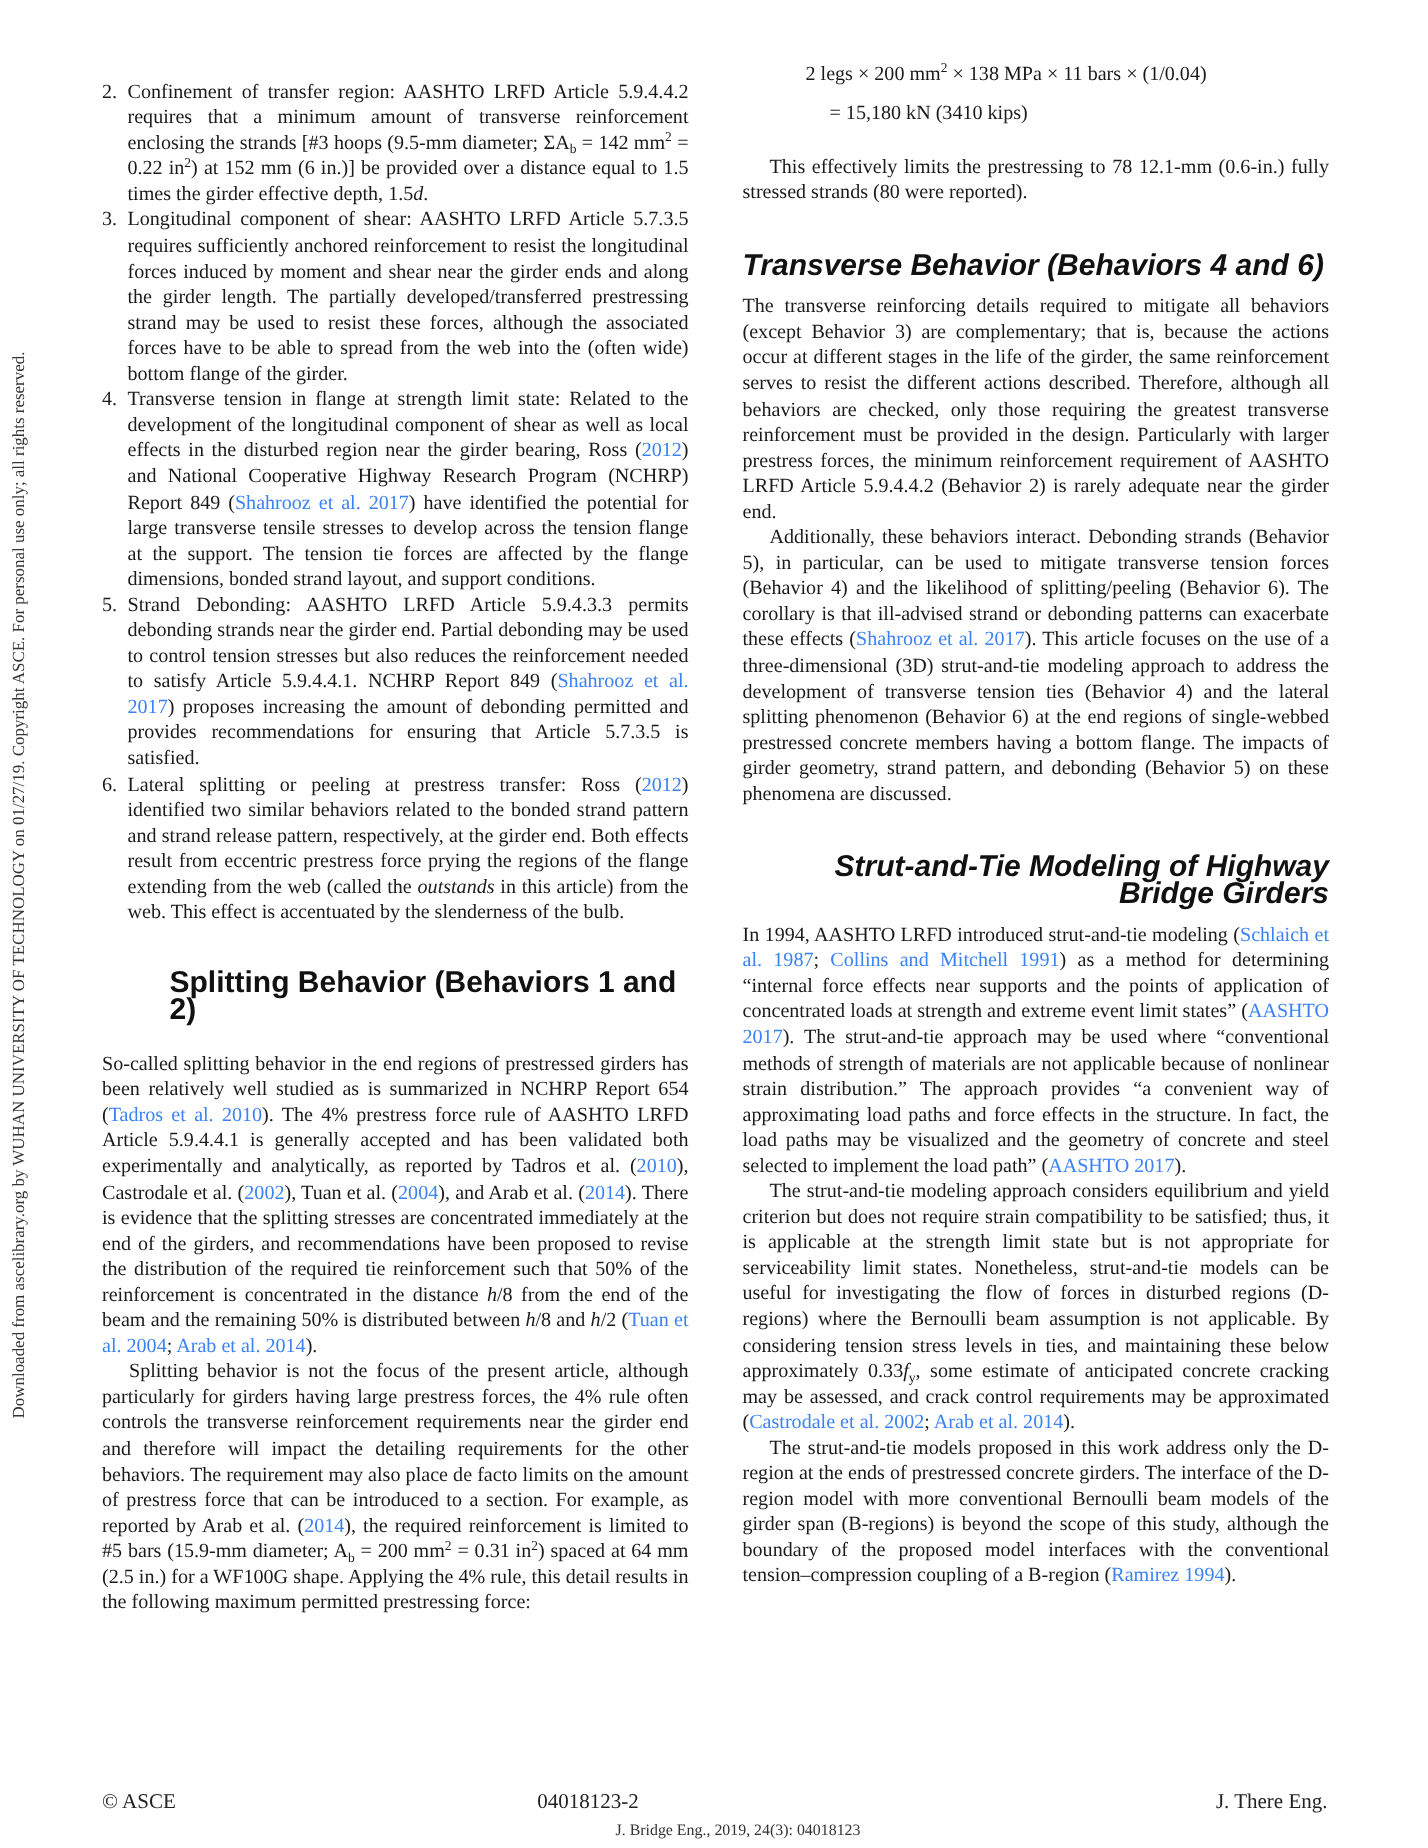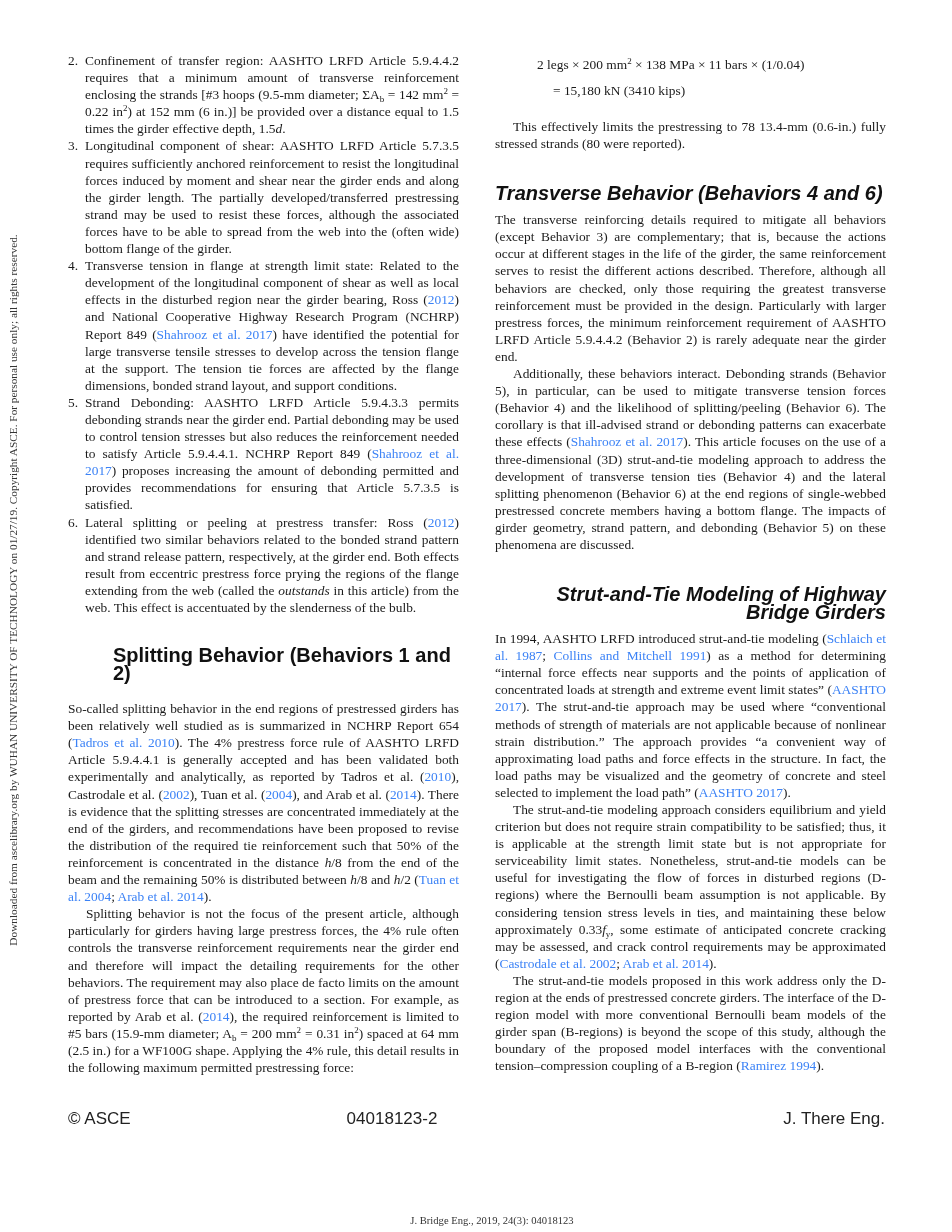--- a/index.html
+++ b/index.html
@@ -1,37 +1,37 @@
 <!DOCTYPE html>
 <html><head>
 <meta charset="utf-8">
 <style>
   html, body { margin: 0; padding: 0; background: #ffffff; }
   body { width: 952px; height: 1232px; position: relative; overflow: hidden;
          font-family: "Liberation Serif", "DejaVu Serif", serif; color: #1a1a1a; }
   .col { position: absolute; width: 391px; font-size: 13.4px; line-height: 17.1px; }
   .col-left { left: 68px; top: 52px; }
-  .col-right { left: 495px; top: 52px; }
+  .col-right { left: 495px; top: 36px; }
   .col p, .col li { margin: 0; text-align: justify; }
   .indent { text-indent: 18px; }
   ol.behaviors { margin: 0; padding: 0; list-style: none; }
   ol.behaviors li { position: relative; padding-left: 17px; }
   ol.behaviors li .num { position: absolute; left: 0; top: 0; }
   .link { color: #3b82f6; }
   .heading { font-family: "Liberation Sans", "DejaVu Sans", sans-serif; font-weight: bold;
              font-size: 20px; line-height: 18px; margin: 0; color: #111; }
   .heading.italic { font-style: italic; }
   .eq { margin: 0; font-size: 13.4px; line-height: 26px; }
   .eq .l1 { padding-left: 42px; }
   .eq .l2 { padding-left: 58px; }
   em { font-style: italic; }
   sup { font-size: 9px; line-height: 0; vertical-align: 5px; }
   sub { font-size: 9px; line-height: 0; vertical-align: -3px; }
-  .footer { position: absolute; top: 1109px; font-family: Liberation Sans, sans-serif;
-            font-size: 17px; color: #222; }
+  .footer { position: absolute; top: 1194px; font-family: Liberation Serif, serif;
+            font-size: 14px; color: #222; }
   .citation { position: absolute; top: 1215px; left: 16px; width: 952px; text-align: center;
               font-size: 10.6px; color: #333; }
   .sidebar { position: absolute; left: 3px; top: 0; width: 20px; height: 1232px; }
   .sidebar span { position: absolute; left: 10px; top: 590px; white-space: nowrap;
                   font-size: 11.3px; color: #333; transform: translate(-50%, -50%) rotate(-90deg); }
 </style>
 </head>
 <body>
 
 <div class="sidebar">
@@ -63,21 +63,21 @@
 
   <p class="indent"><span>Splitting behavior is not the focus of the present article, although particularly for girders having large prestress forces, the 4% rule often controls the transverse reinforcement requirements near the girder end and therefore will impact the detailing requirements for the other behaviors. The requirement may also place de facto limits on the amount of prestress force that can be introduced to a section. For example, as reported by Arab et al. (</span><a class="link">2014</a><span>), the required reinforcement is limited to #5 bars (15.9-mm diameter; A</span><sub>b</sub><span> = 200 mm</span><sup>2</sup><span> = 0.31 in</span><sup>2</sup><span>) spaced at 64 mm (2.5 in.) for a WF100G shape. Applying the 4% rule, this detail results in the following maximum permitted prestressing force:</span></p>
 </div>
 
 <div class="col col-right">
   <div class="eq">
     <div class="l1"><span>2 legs × 200 mm</span><sup>2</sup><span> × 138 MPa × 11 bars × (1/0.04)</span></div>
     <div class="l2">= 15,180 kN (3410 kips)</div>
   </div>
 
-  <p class="indent" style="margin-top:14px;">This effectively limits the prestressing to 78 13.4-mm (0.6-in.) fully stressed strands (80 were reported).</p>
+  <p class="indent" style="margin-top:14px;">This effectively limits the prestressing to 78 12.1-mm (0.6-in.) fully stressed strands (80 were reported).</p>
 
   <h2 class="heading italic" style="margin-top:32px; margin-bottom:9px;">Transverse Behavior (Behaviors 4 and 6)</h2>
 
   <p>The transverse reinforcing details required to mitigate all behaviors (except Behavior 3) are complementary; that is, because the actions occur at different stages in the life of the girder, the same reinforcement serves to resist the different actions described. Therefore, although all behaviors are checked, only those requiring the greatest transverse reinforcement must be provided in the design. Particularly with larger prestress forces, the minimum reinforcement requirement of AASHTO LRFD Article 5.9.4.4.2 (Behavior 2) is rarely adequate near the girder end.</p>
 
   <p class="indent"><span>Additionally, these behaviors interact. Debonding strands (Behavior 5), in particular, can be used to mitigate transverse tension forces (Behavior 4) and the likelihood of splitting/peeling (Behavior 6). The corollary is that ill-advised strand or debonding patterns can exacerbate these effects (</span><a class="link">Shahrooz et al. 2017</a><span>). This article focuses on the use of a three-dimensional (3D) strut-and-tie modeling approach to address the development of transverse tension ties (Behavior 4) and the lateral splitting phenomenon (Behavior 6) at the end regions of single-webbed prestressed concrete members having a bottom flange. The impacts of girder geometry, strand pattern, and debonding (Behavior 5) on these phenomena are discussed.</span></p>
 
   <h2 class="heading italic" style="margin-top:32px; margin-bottom:9px;text-align:right;">Strut-and-Tie Modeling of Highway Bridge Girders</h2>
 
   <p><span>In 1994, AASHTO LRFD introduced strut-and-tie modeling (</span><a class="link">Schlaich et al. 1987</a><span>; </span><a class="link">Collins and Mitchell 1991</a><span>) as a method for determining “internal force effects near supports and the points of application of concentrated loads at strength and extreme event limit states” (</span><a class="link">AASHTO 2017</a><span>). The strut-and-tie approach may be used where “conventional methods of strength of materials are not applicable because of nonlinear strain distribution.” The approach provides “a convenient way of approximating load paths and force effects in the structure. In fact, the load paths may be visualized and the geometry of concrete and steel selected to implement the load path” (</span><a class="link">AASHTO 2017</a><span>).</span></p>

